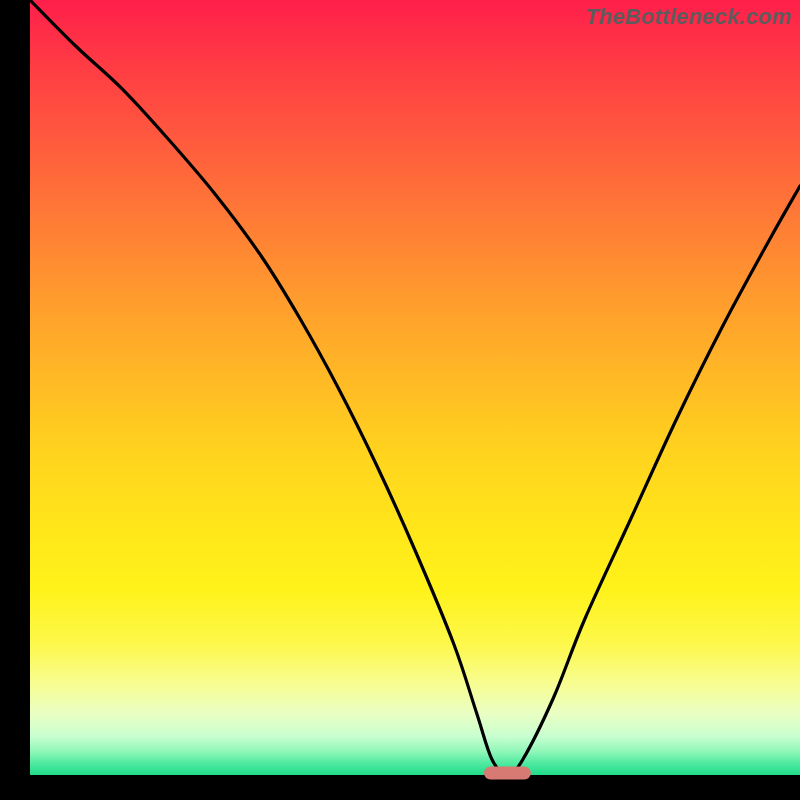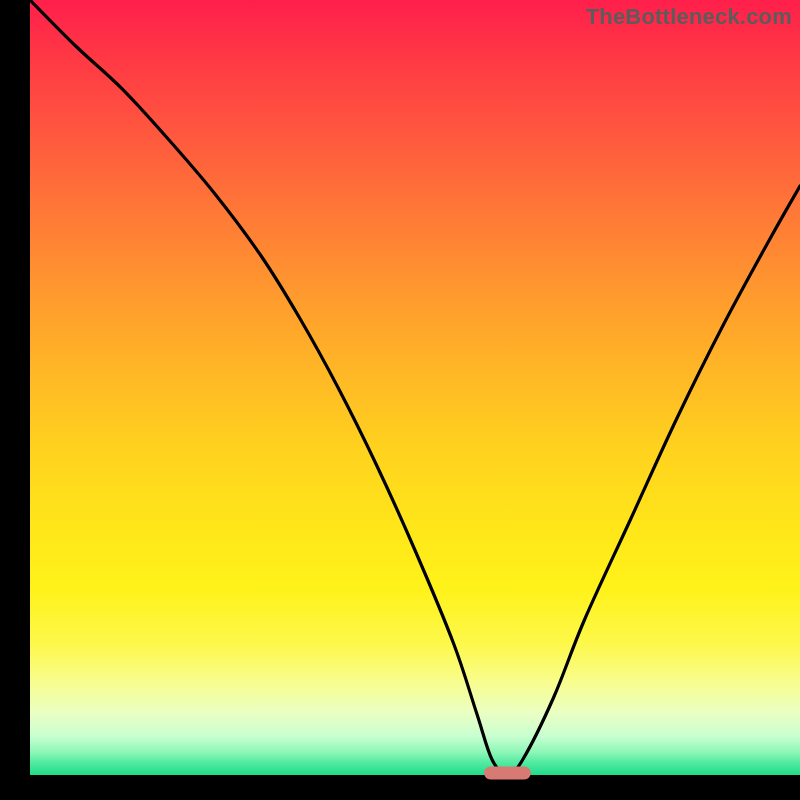--- a/index.html
+++ b/index.html
@@ -8,20 +8,21 @@
     width: 800px;
     height: 800px;
     background: #000;
     overflow: hidden;
   }
   .frame {
     position: relative;
     width: 800px;
     height: 800px;
     background: #000;
+    font-style: italic;
   }
   .plot-wrap {
     position: absolute;
     left: 30px;
     top: 0px;
     width: 770px;
     height: 775px;
   }
   .plot {
     position: relative;

